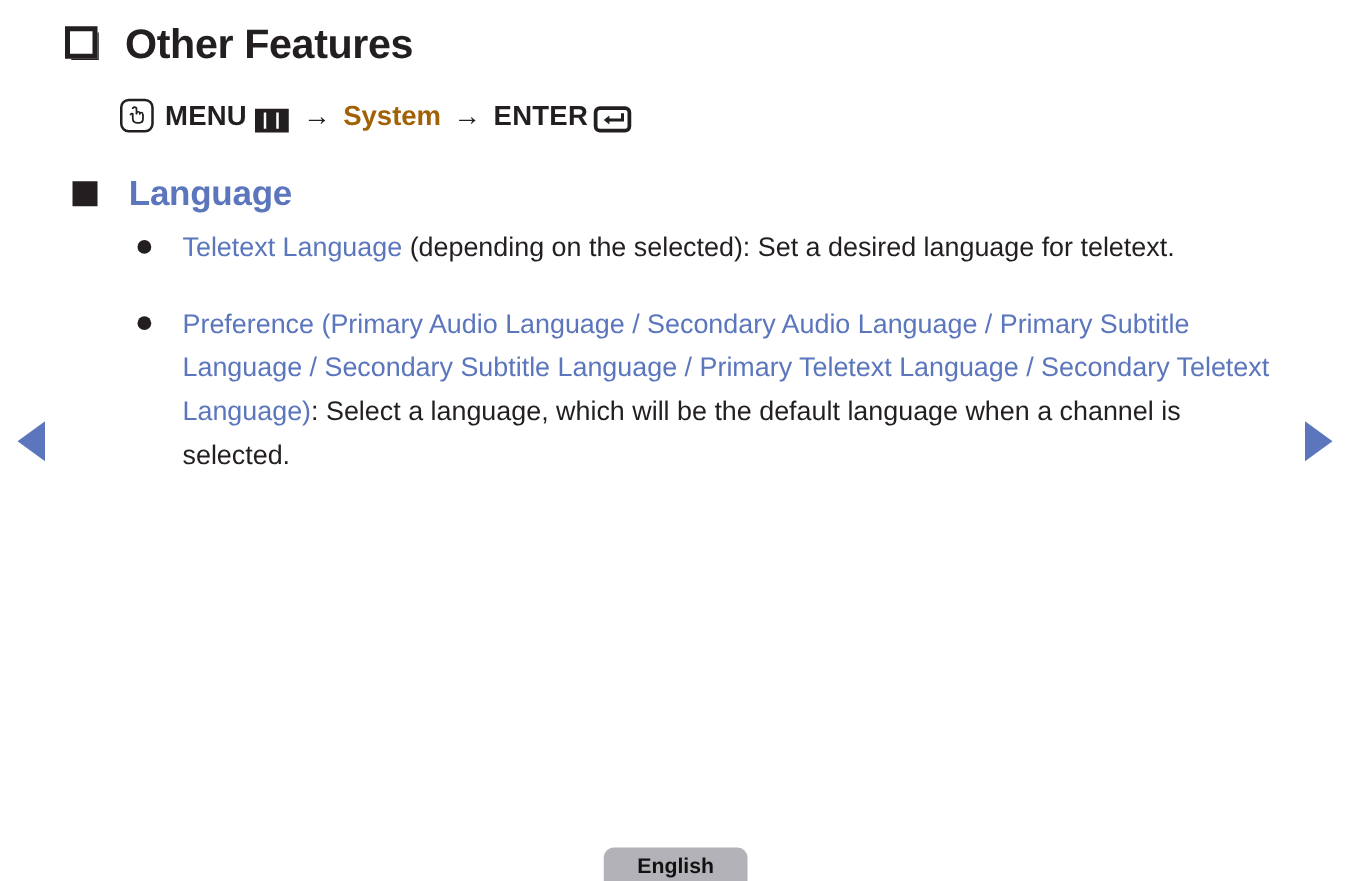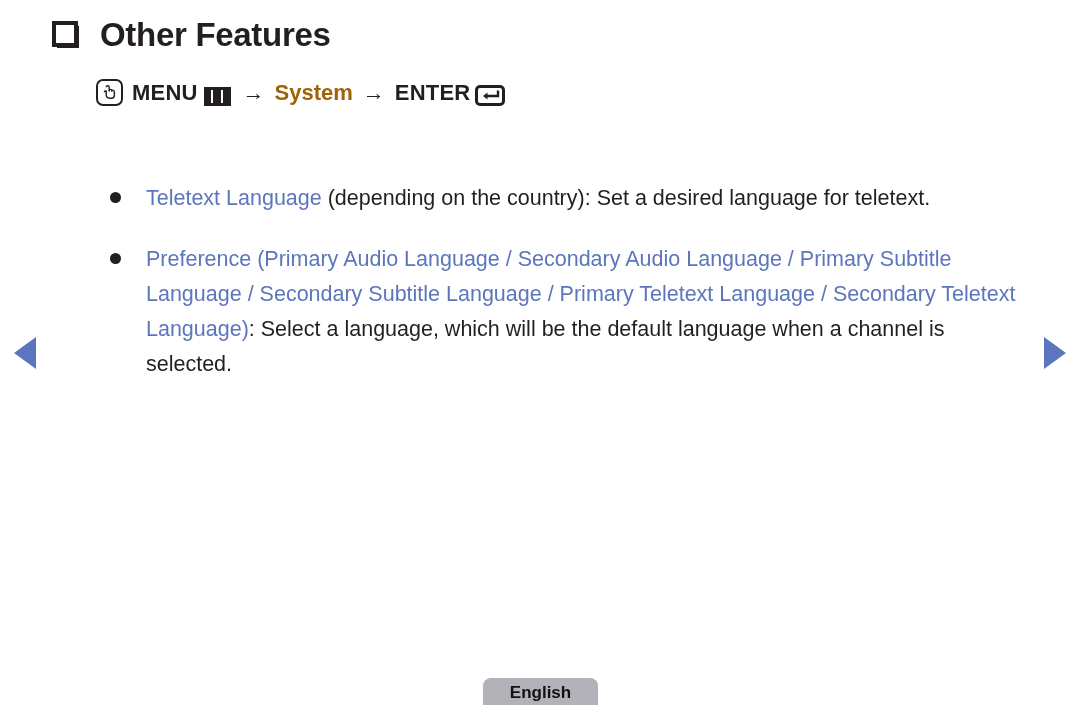--- a/index.html
+++ b/index.html
@@ -286,27 +286,31 @@
     <span class="arrow-sep">→</span>
     <span class="menu-word">ENTER</span>
     <span class="enter-icon">
       <svg width="20" height="14" viewBox="0 0 20 14">
         <path d="M18 1.5v5.5H5.5" fill="none" stroke="#231f20" stroke-width="2.4"></path>
         <path d="M7.5 3.4 3 7l4.5 3.6z" fill="#231f20"></path>
       </svg>
     </span>
   </div>
 
+  <div class="section-row">
+    <span class="sq-icon"></span>
+    <span class="section-title">Language</span>
+  </div>
 
   <div class="content">
 
     <div class="bullet-item">
       <span class="dot"></span>
       <div class="para">
-        <span class="hl">Teletext Language</span><span> (depending on the country): Set a desired language for teletext.</span>
+        <span class="hl">Teletext Language</span><span> (depending on the selected): Set a desired language for teletext.</span>
       </div>
     </div>
 
 
     <div class="block-gap"></div>
 
     <div class="bullet-item">
       <span class="dot"></span>
       <div class="para">
         <span class="hl">Preference (Primary Audio Language / Secondary Audio Language / Primary Subtitle Language / Secondary Subtitle Language / Primary Teletext Language / Secondary Teletext Language)</span><span>: Select a language, which will be the default language when a channel is selected.</span>

